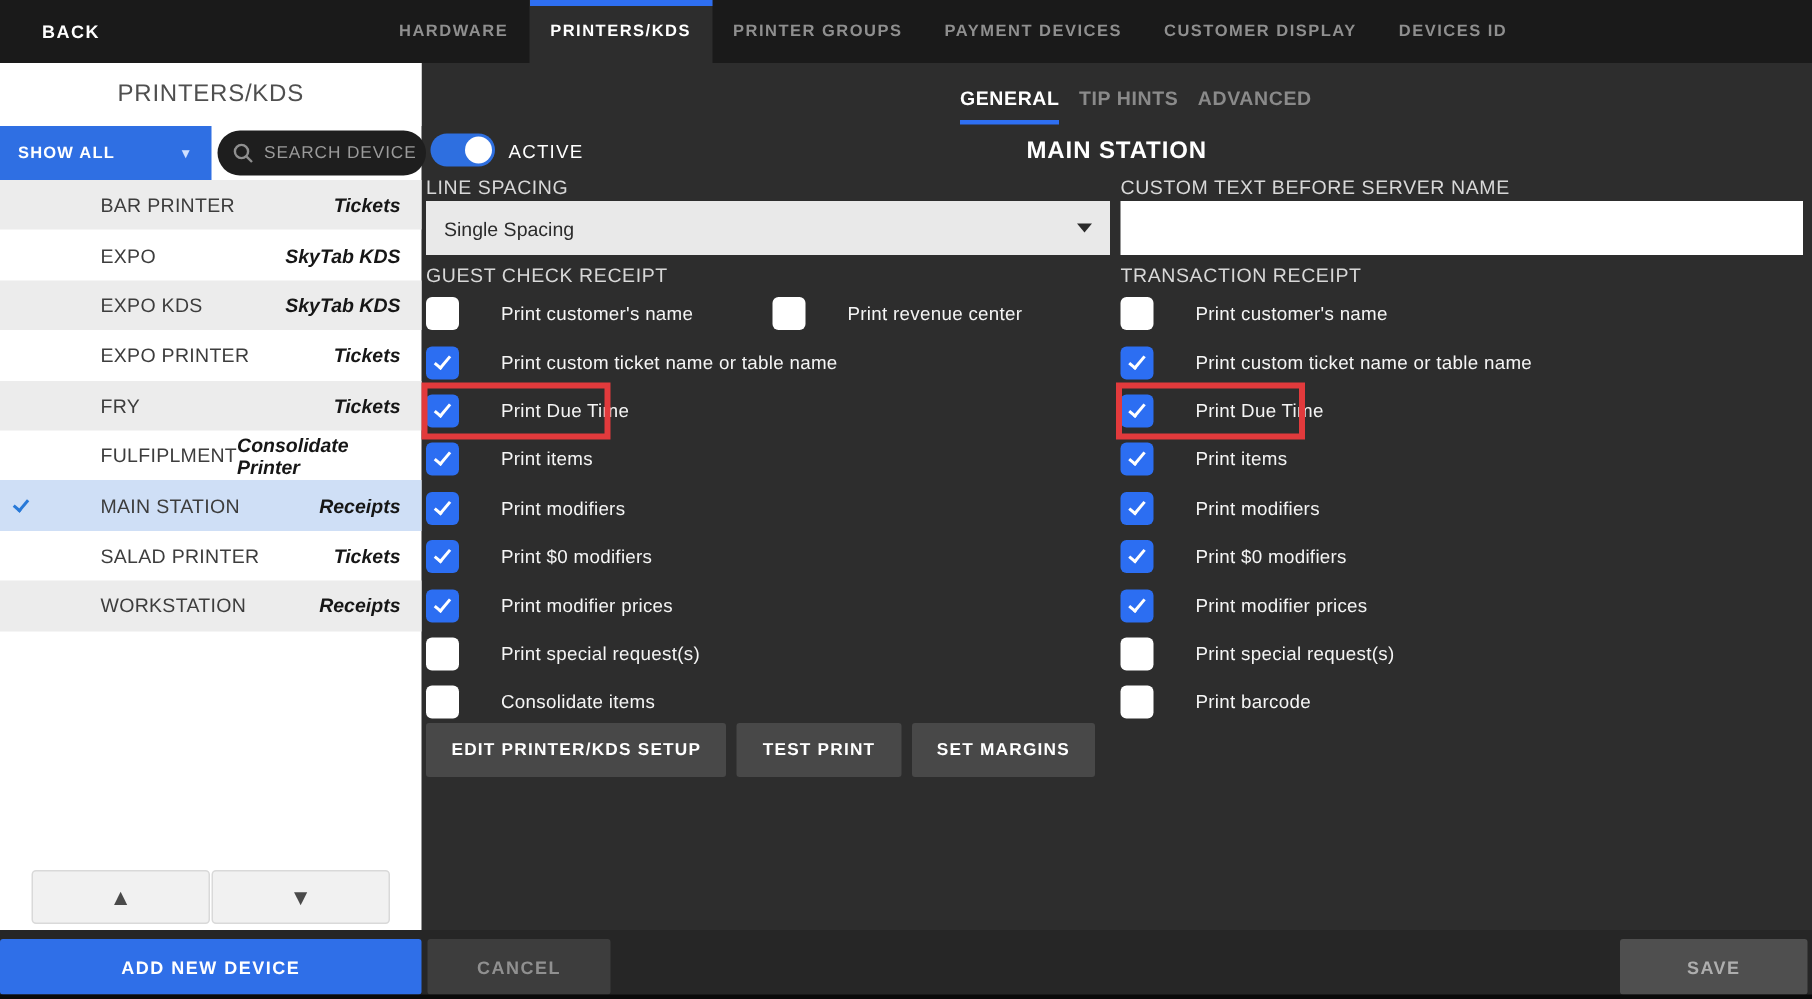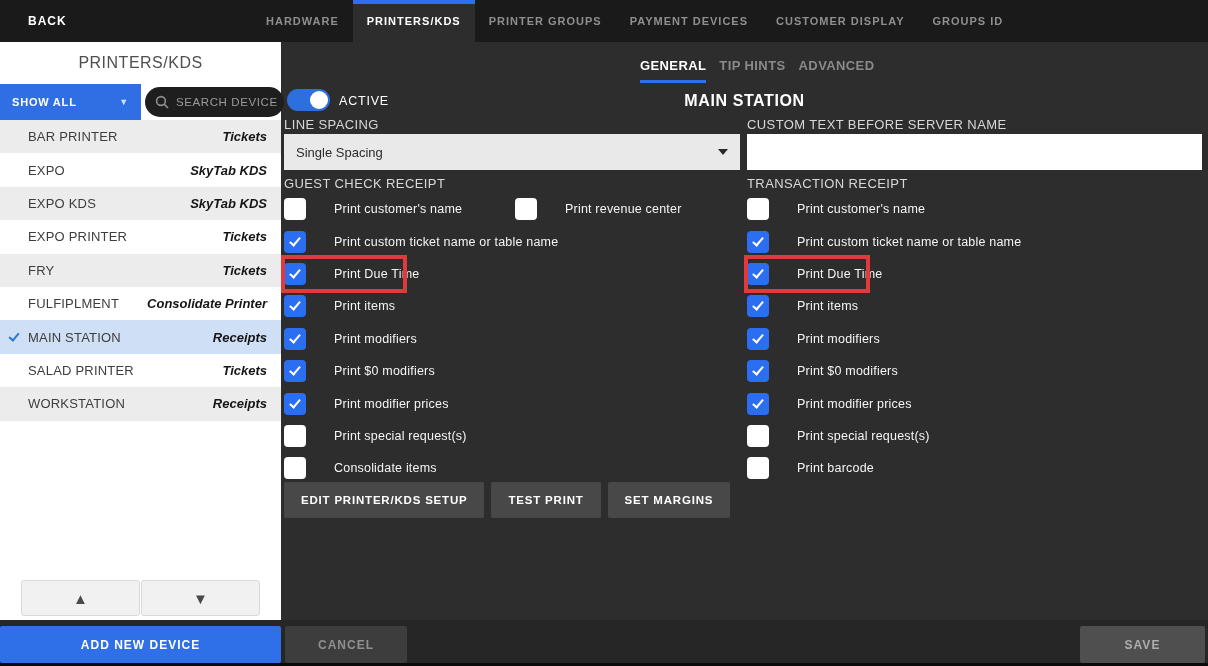--- a/index.html
+++ b/index.html
@@ -25,21 +25,21 @@
   .showall .caret { font-size:9px; color:#cfe0ff; }
   .searchpill { position:absolute; left:145px; top:45px; width:139px; height:30px; border-radius:15px;
                 background:#1e1e1e; display:flex; align-items:center; padding:0 10px; cursor:text; }
   .searchpill svg { flex:0 0 auto; margin-right:7px; }
   .searchpill .ph { color:#9b9b9b; font-size:11.5px; letter-spacing:.6px; white-space:nowrap; }
   .device-list { position:absolute; left:0; top:78px; width:281px; }
   .dev-row { height:33.4px; display:flex; align-items:center; justify-content:space-between;
              padding:0 14px 0 28px; position:relative; cursor:pointer; }
   .dev-row.alt { background:#ececec; }
   .dev-row.sel { background:#cfdff6; }
-  .dev-name { font-size:13px; color:#3d3d3d; letter-spacing:.2px; }
+  .dev-name { font-size:13px; color:#3d3d3d; letter-spacing:.2px;margin-left:39px; }
   .dev-type { font-size:13px; font-weight:bold; color:#161616;font-style:italic; }
   .side-check { position:absolute; left:11px; top:11px; width:6px; height:10px;
                 border-right:2.5px solid #2879d8; border-bottom:2.5px solid #2879d8; transform:rotate(40deg); }
   .arrows { position:absolute; left:0; top:538px; width:281px; height:36px; }
   .arrow-btn { position:absolute; top:0; width:119px; height:36px; background:#f1f1f1; border:1px solid #d9d9d9;
                border-radius:3px; display:flex; align-items:center; justify-content:center; cursor:pointer;
                color:#4a4a4a; font-size:15px; }
   .arrow-btn.up { left:21px; }
   .arrow-btn.down { left:141px; }
 
@@ -99,21 +99,21 @@
 <div class="stage">
 
   <div class="topbar">
     <div class="back">BACK</div>
     <div class="topnav">
         <div class="toptab">HARDWARE</div>
         <div class="toptab active">PRINTERS/KDS</div>
         <div class="toptab">PRINTER GROUPS</div>
         <div class="toptab">PAYMENT DEVICES</div>
         <div class="toptab">CUSTOMER DISPLAY</div>
-        <div class="toptab">GROUPS ID</div>
+        <div class="toptab">DEVICES ID</div>
       </div>
   </div>
 
   <div class="main-bg"></div>
 
   <div class="sidebar">
     <div class="side-title">PRINTERS/KDS</div>
     <div class="showall">
       <span>SHOW ALL</span>
       <span class="caret">▼</span>

